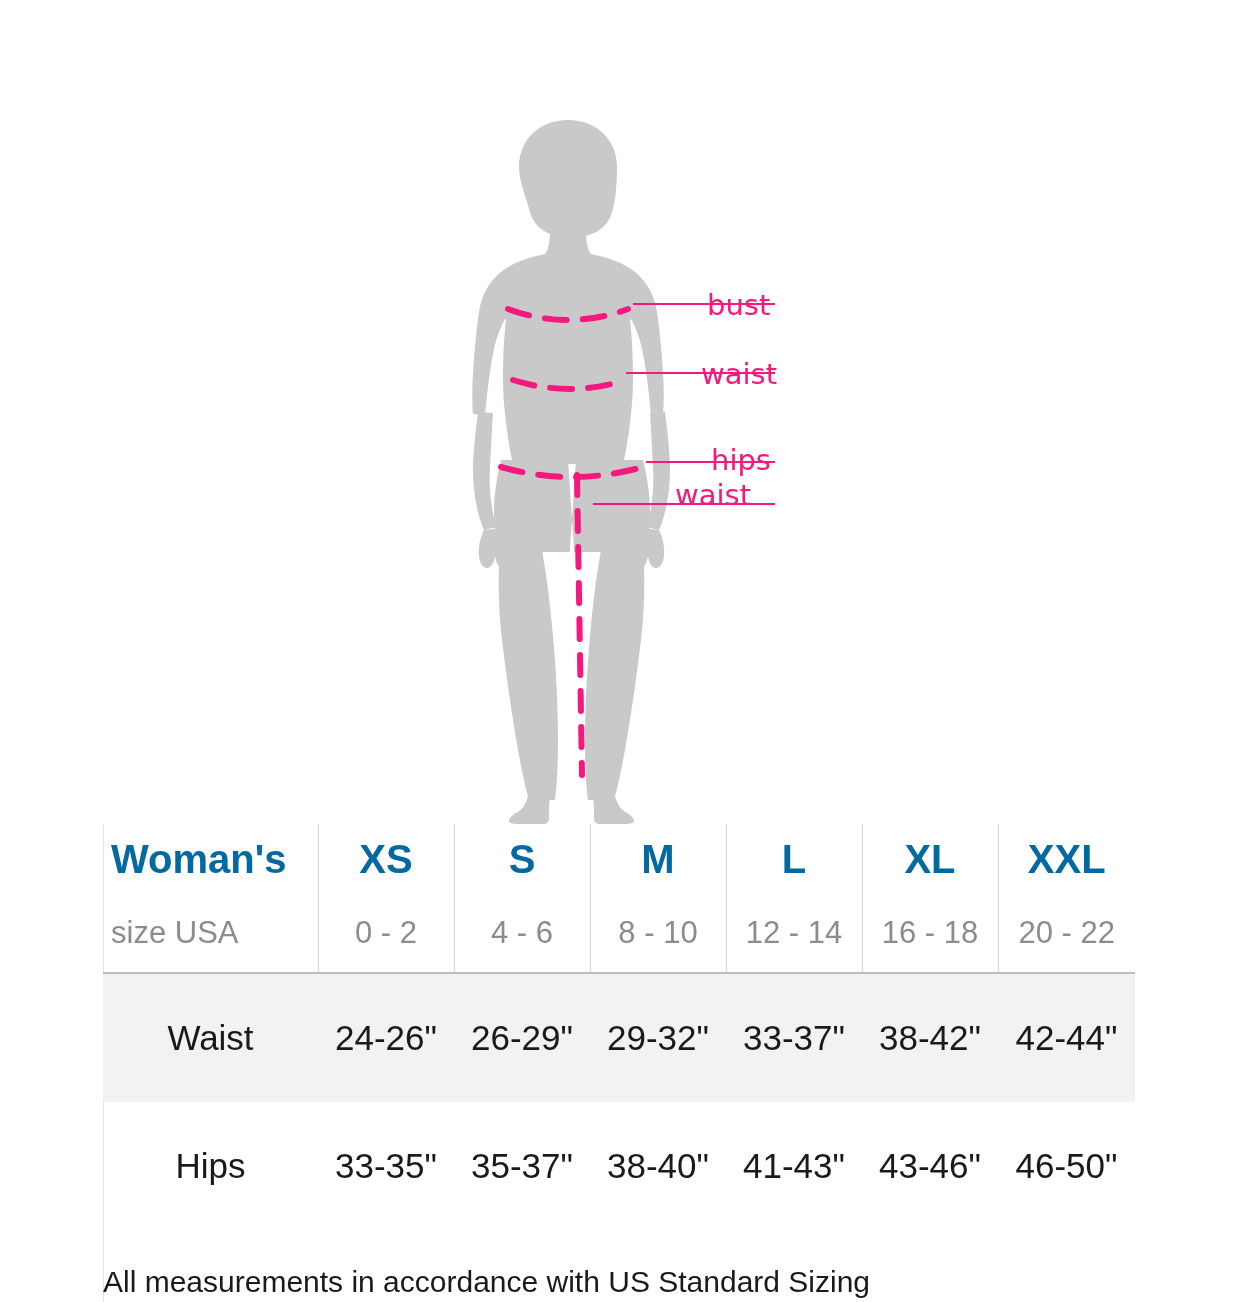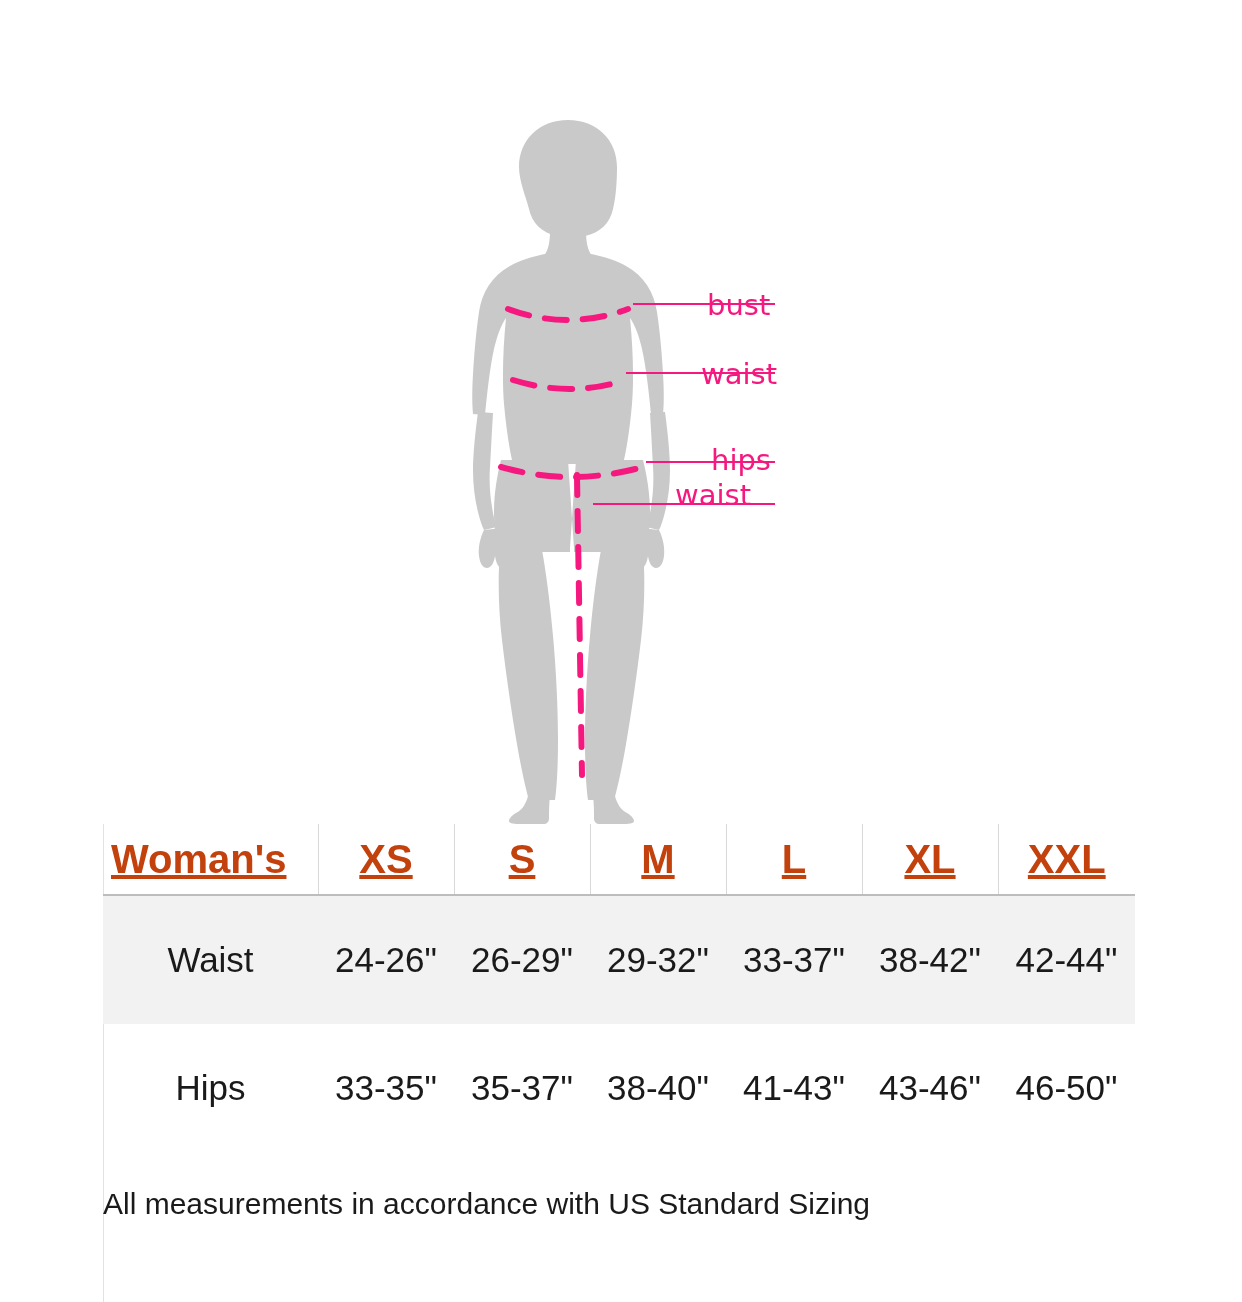--- a/index.html
+++ b/index.html
@@ -75,23 +75,22 @@
     margin: 0;
     vertical-align: middle;
   }
 
   
   .hdr-row td {
     height: 70px;
     text-align: center;
     font-size: 40px;
     font-weight: bold;
-    color: #c2410c;
+    color: #0369a1;
     border-right: 1px solid #d8d8d8;
-    text-decoration: underline;
   }
   .hdr-row td:last-child { border-right: none; }
   .hdr-row td.firstcol {
     text-align: left;
     padding-left: 8px;
     font-size: 40px;
   }
 
   .sub-row td {
     height: 78px;
@@ -285,20 +284,29 @@
             <tr class="hdr-row">
           <td class="firstcol">Woman's</td>
           <td>XS</td>
           <td>S</td>
           <td>M</td>
           <td>L</td>
           <td>XL</td>
           <td>XXL</td>
         </tr>
 
+        <tr class="sub-row">
+          <td class="firstcol">size USA</td>
+          <td>0 - 2</td>
+          <td>4 - 6</td>
+          <td>8 - 10</td>
+          <td>12 - 14</td>
+          <td>16 - 18</td>
+          <td>20 - 22</td>
+        </tr>
 
         <tr class="thick-sep">
           <td colspan="7"></td>
         </tr>
 
         <tr class="data-row shaded">
           <td class="firstcol">Waist</td>
           <td>24-26"</td>
           <td>26-29"</td>
           <td>29-32"</td>

